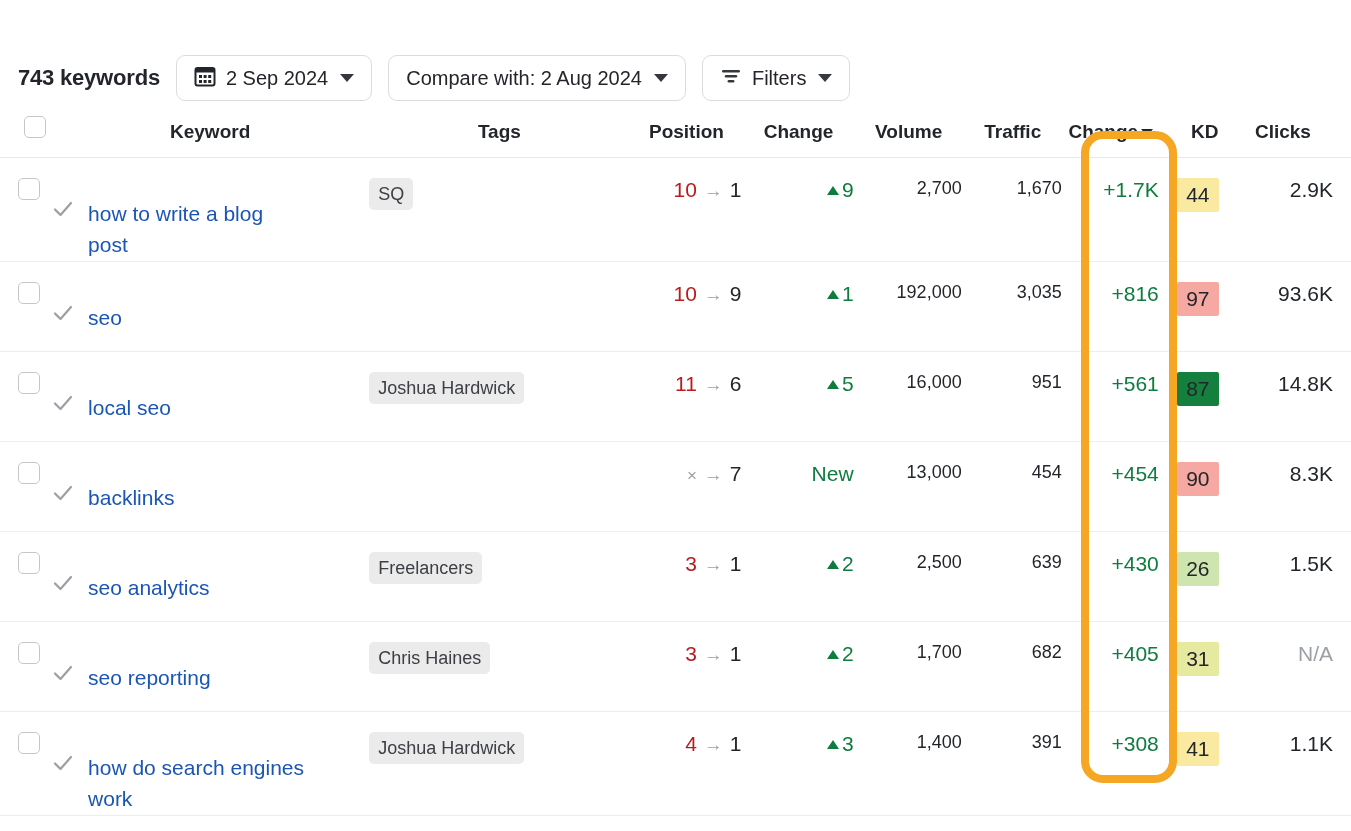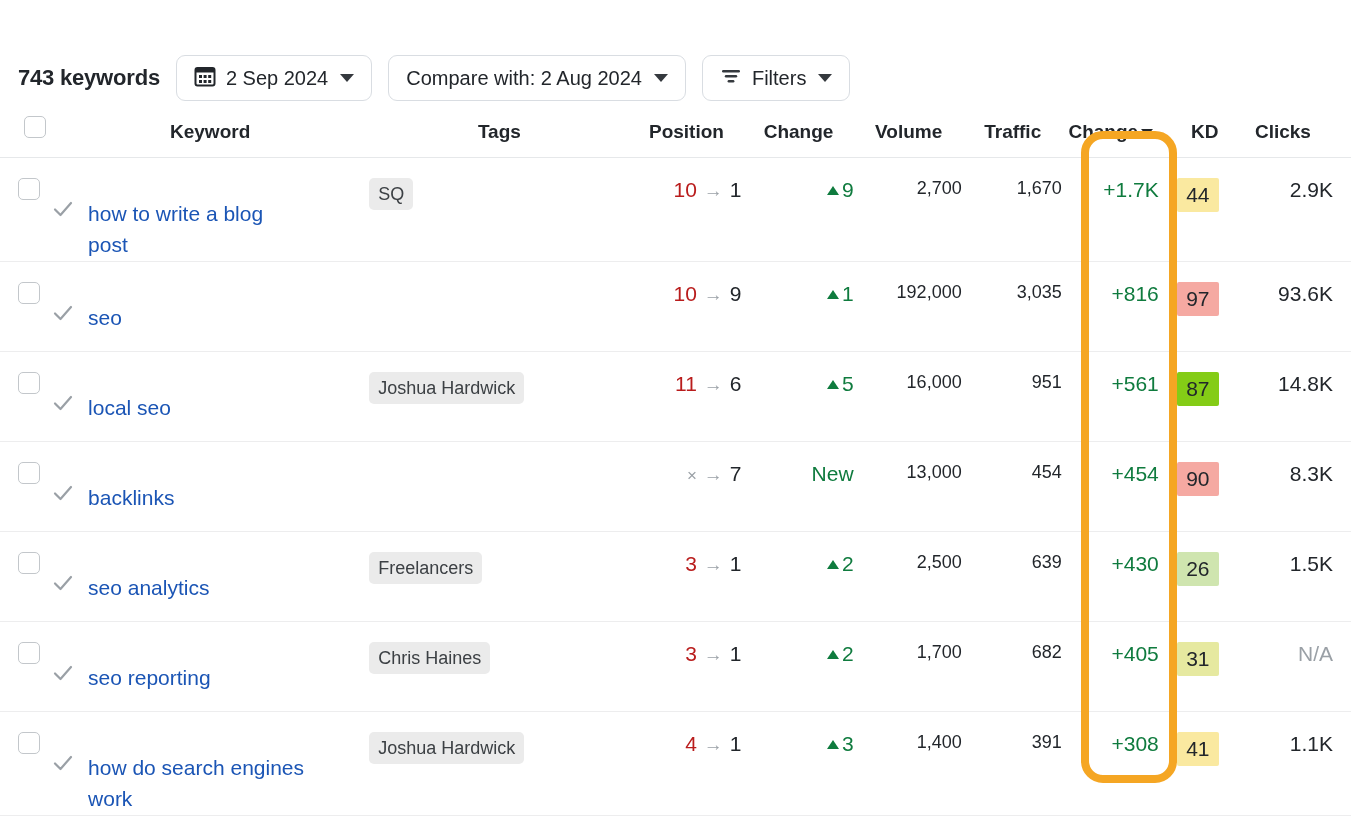--- a/index.html
+++ b/index.html
@@ -299,21 +299,21 @@
                 </svg></span>
               <a class="kw-link">local seo</a>
             </div>
           </td>
           <td><span class="tag">Joshua Hardwick</span></td>
           <td class="pos-cell"><span class="pos-old">11</span><span class="pos-arrow">→</span><span class="pos-new">6</span></td>
           <td class="chg"><span class="tri"></span><span>5</span></td>
           <td class="num">16,000</td>
           <td class="num">951</td>
           <td class="chg2">+561</td>
-          <td class="kd-cell"><span class="kd" style="background:#84cc16">87</span></td>
+          <td class="kd-cell"><span class="kd" style="background:#15803d">87</span></td>
           <td class="clicks">14.8K</td>
         </tr>
         <tr>
           <td class="cell-chk"><span class="cbx"></span></td>
           <td class="kw-cell">
             <div class="kw-inner">
               <span class="tick"><svg width="22" height="22" viewBox="0 0 22 22">
                   <path d="M3 11.5 L8.5 17 L19 5" fill="none" stroke="#9aa0a6" stroke-width="2.2" stroke-linecap="round" stroke-linejoin="round"></path>
                 </svg></span>
               <a class="kw-link">backlinks</a>

